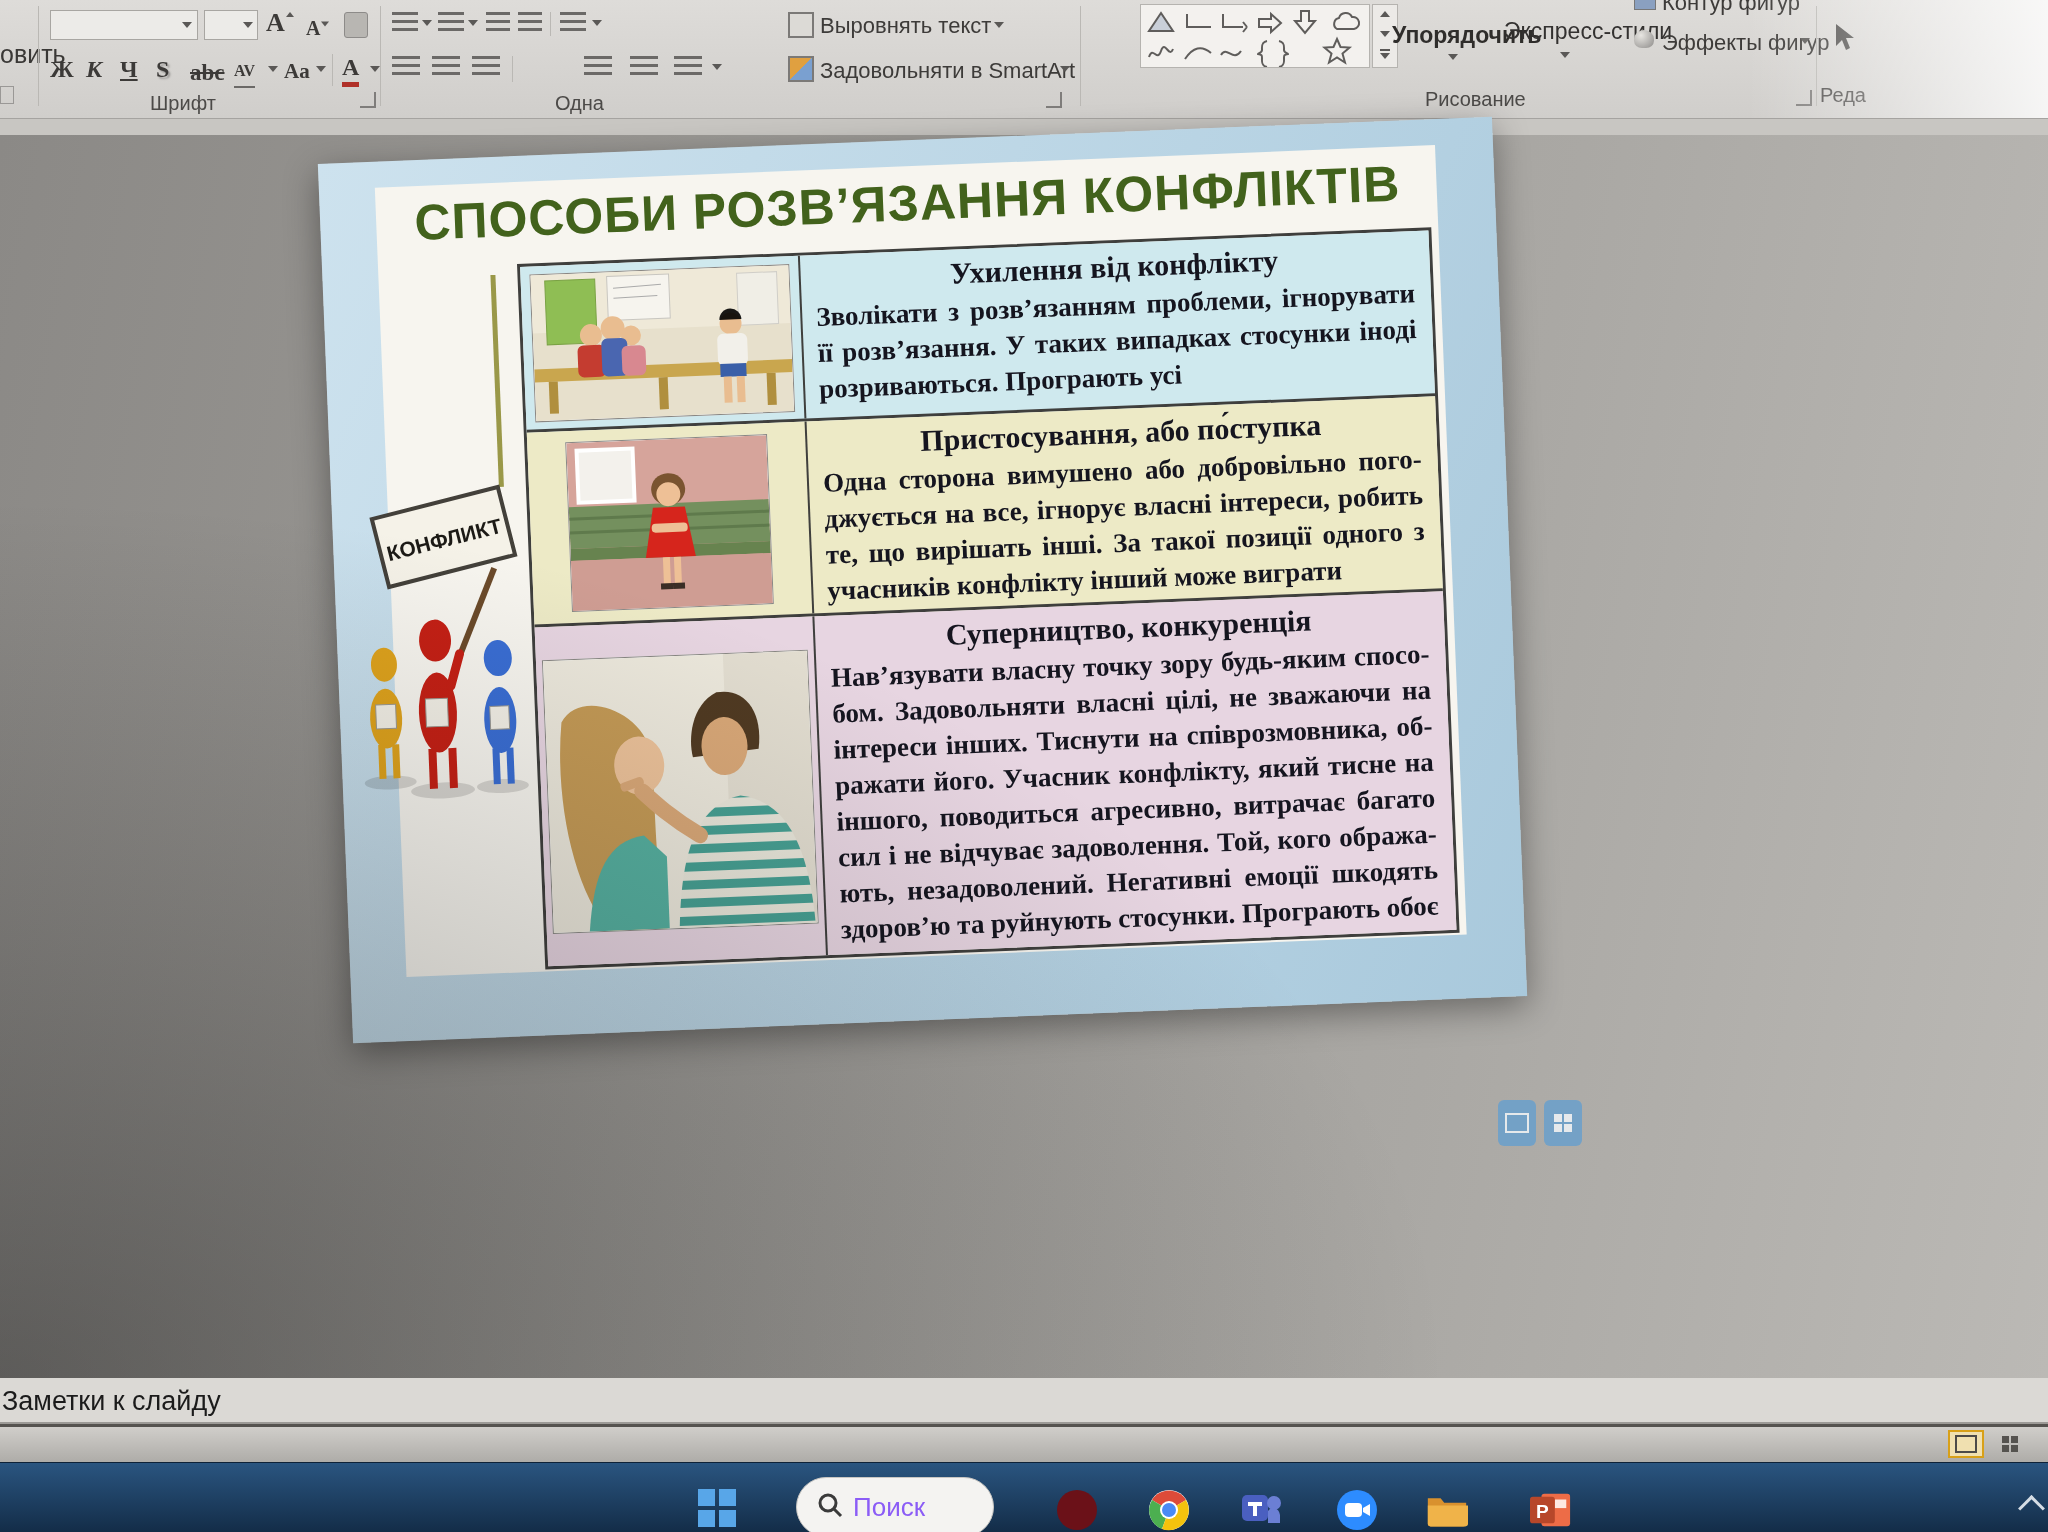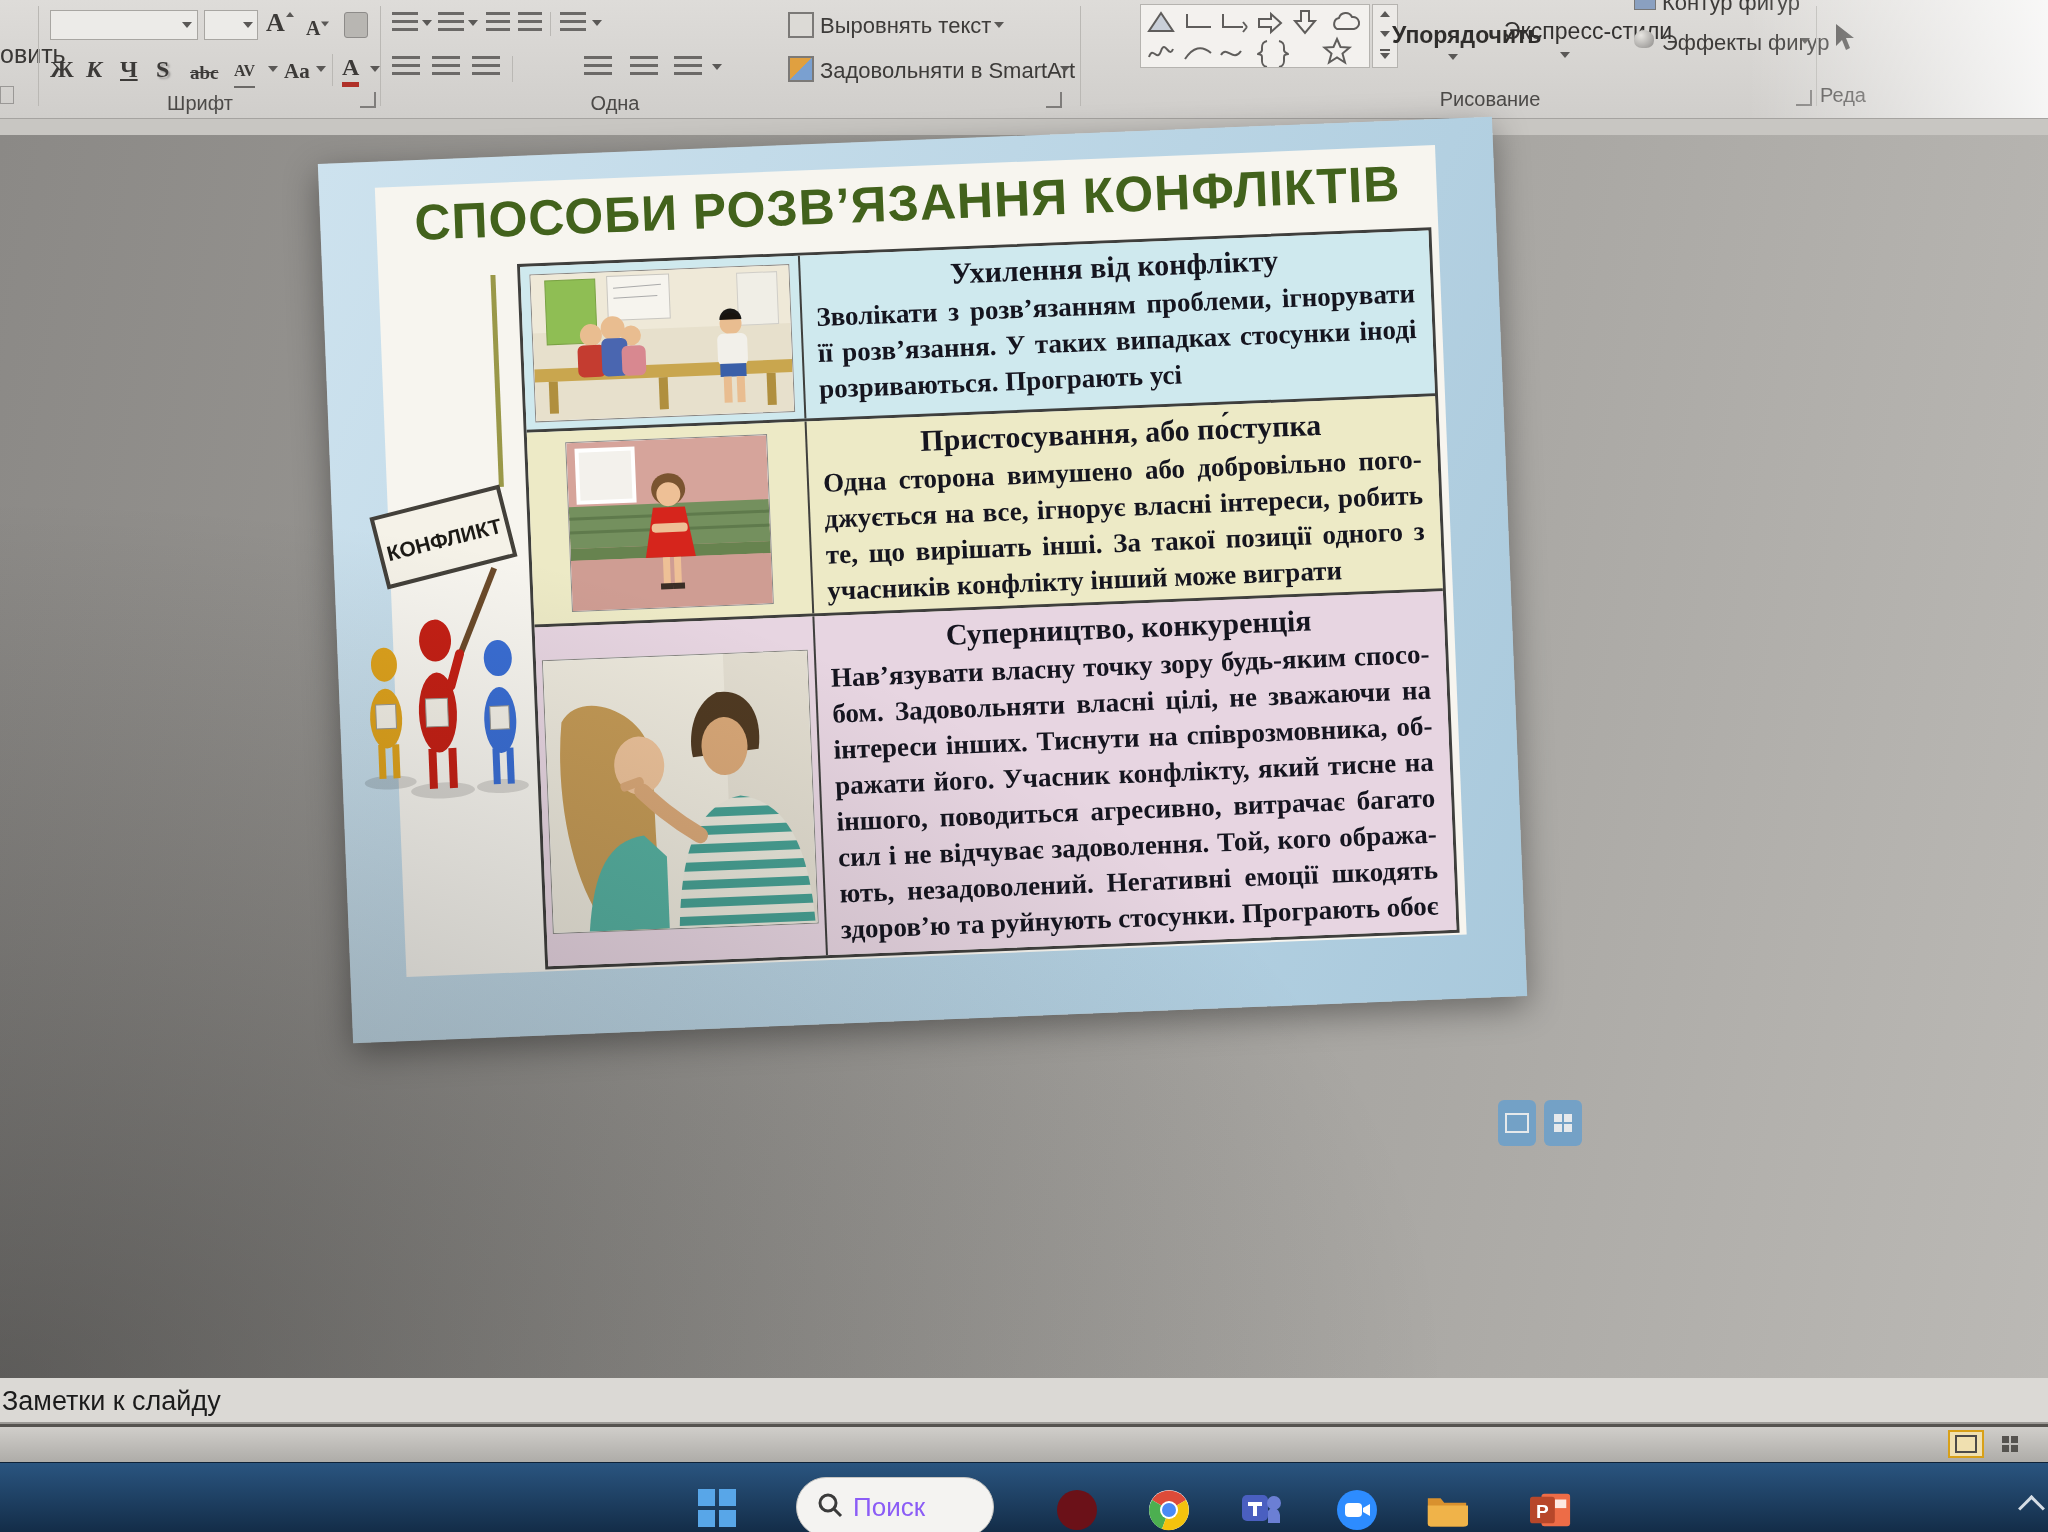--- a/index.html
+++ b/index.html
@@ -4,21 +4,21 @@
 <style>
   html,body{margin:0;padding:0}
   body{width:2048px;height:1532px;overflow:hidden;position:relative;
        background:#9c9a96;font-family:"Liberation Sans",sans-serif;}
   .abs{position:absolute}
 
   
   .ribbon{left:0;top:0;width:2048px;height:118px;overflow:hidden;
     background:linear-gradient(#dedcd9,#d0cecb);border-bottom:1px solid #a5a3a0}
   .vsep{width:1px;top:6px;height:100px;background:#bab8b4}
-  .grp-label{font-size:20px;color:#4c4a48;text-align:center}
+  .grp-label{font-size:20px;color:#4c4a48;text-align:left}
   .launcher{width:14px;height:14px;border-left:2px solid #6b6967;border-bottom:2px solid #6b6967;transform:rotate(-90deg);opacity:.8}
   .combo{background:#ecebe8;border:1px solid #a8a6a2;height:28px}
   .dd{width:0;height:0;border-left:5px solid transparent;border-right:5px solid transparent;border-top:6px solid #5a5856}
   .fbtn{font-family:"Liberation Serif","DejaVu Serif",serif;font-weight:bold;font-size:24px;color:#3c3a38;line-height:30px}
   .lic{background:repeating-linear-gradient(to bottom,#6b6967 0 3px,transparent 3px 8px)}
   .rtext{font-size:22px;color:#3d3b39}
   .bigbtn{font-size:23px;color:#333130}
   .glare{right:0;top:0;width:300px;height:118px;background:linear-gradient(90deg,rgba(255,255,255,0),rgba(255,255,255,.8));pointer-events:none}
   .ribbon-strip{left:0;top:119px;width:2048px;height:16px;background:#c8c6c2}
 
@@ -92,21 +92,21 @@
   <div class="abs" style="left:306px;top:13px">
     <span class="fbtn" style="font-size:20px">А</span>
     <div class="dd" style="position:absolute;right:-10px;top:8px;transform:scale(.8)"></div>
   </div>
   <div class="abs" style="left:344px;top:12px;width:22px;height:24px;background:#b8b6b2;border:1px solid #8d8b89;border-radius:3px"></div>
 
   <span class="abs fbtn" style="left:50px;top:54px">Ж</span>
   <span class="abs fbtn" style="left:86px;top:54px;font-style:italic">К</span>
   <span class="abs fbtn" style="left:120px;top:54px;text-decoration:underline">Ч</span>
   <span class="abs fbtn" style="left:156px;top:54px;text-shadow:2px 2px 2px #9a9896">S</span>
-  <span class="abs fbtn" style="left:190px;top:58px;font-size:19px;text-decoration:line-through">abc</span>
+  <span class="abs fbtn" style="left:190px;top:58px;font-size:23px;text-decoration:line-through">abc</span>
   <span class="abs fbtn" style="left:234px;top:56px;font-size:16px;border-bottom:2px solid #6b6967">AV</span>
   <div class="abs dd" style="left:268px;top:66px"></div>
   <span class="abs fbtn" style="left:284px;top:56px;font-size:21px">Aa</span>
   <div class="abs dd" style="left:316px;top:66px"></div>
   <div class="abs vsep" style="left:332px;top:54px;height:32px"></div>
   <span class="abs fbtn" style="left:342px;top:52px;border-bottom:5px solid #b03028">А</span>
   <div class="abs dd" style="left:370px;top:66px"></div>
 
   <div class="abs grp-label" style="left:150px;top:92px;width:100px">Шрифт</div>
   <div class="abs launcher" style="left:360px;top:92px"></div>

